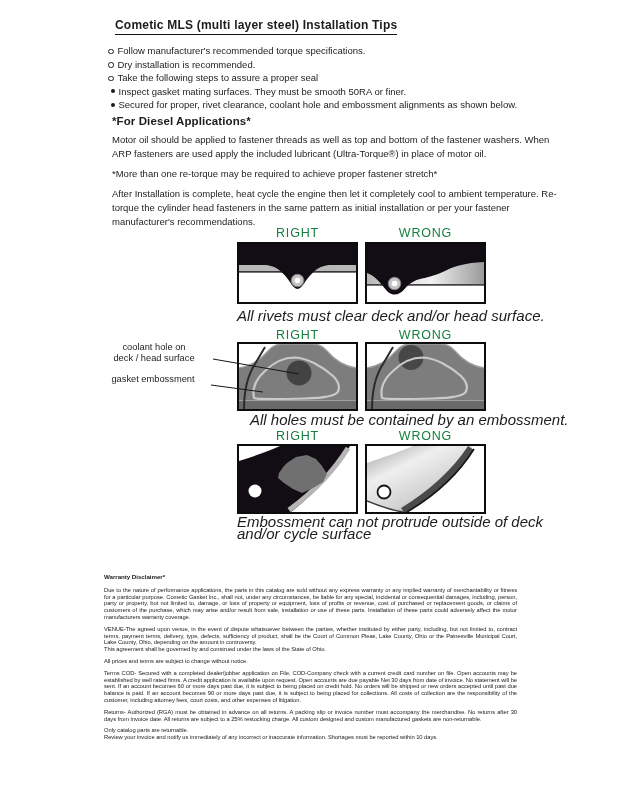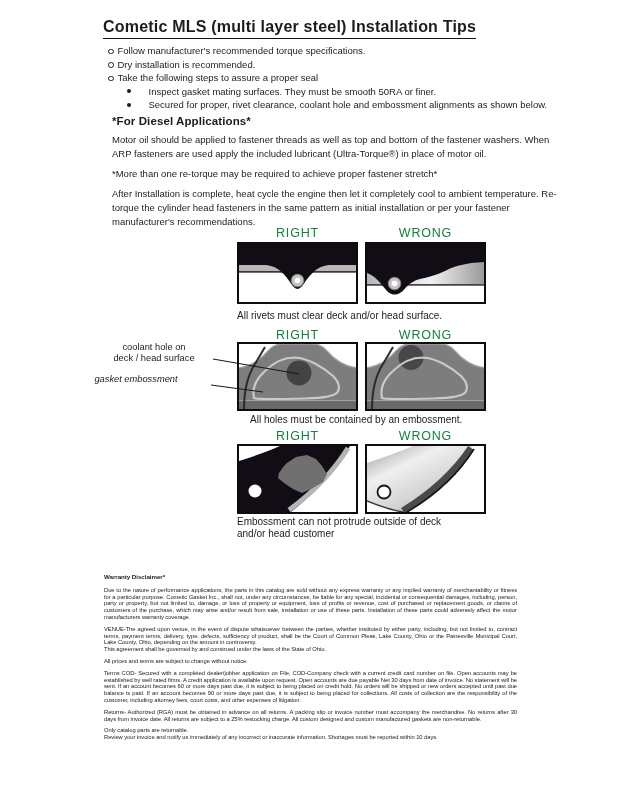--- a/index.html
+++ b/index.html
@@ -4,37 +4,37 @@
 <style>
   html,body { margin:0; padding:0; background:#ffffff; }
   .page {
     position:relative; width:618px; height:800px; background:#ffffff;
     font-family:"Liberation Sans","DejaVu Sans",sans-serif; color:#1c1c1c;
     overflow:hidden;
   }
   .abs { position:absolute; }
 
   .title {
-    left:103px; top:18px; font-size:16px; font-weight:bold; letter-spacing:.2px;
+    left:115px; top:18px; font-size:12px; font-weight:bold; letter-spacing:.2px;
     border-bottom:1.6px solid #111; padding-bottom:2px; white-space:nowrap;text-align:right;
   }
 
   .tips { left:108px; top:44px; width:462px; font-size:9.5px; line-height:13.5px; }
   .tip-row { display:flex; }
   .b-marker { flex:none; width:3.5px; height:3.5px; border:1px solid #1c1c1c; border-radius:50%; margin:4.6px 4px 0 0; }
-  .sb-row { margin-left:19px;gap:14px; }
+  .sb-row { margin-left:3px; }
   .sb-marker { flex:none; width:4px; height:4px; background:#1c1c1c; border-radius:50%; margin:4.6px 3.5px 0 0; }
 
   .diesel { left:112px; top:114px; width:452px; font-size:9.5px; line-height:14px; }
   .diesel h2 { font-size:11.5px; margin:0 0 5px 0; letter-spacing:.1px; }
   .diesel p { margin:0 0 6px 0; }
 
   .dlabel { font-size:12.5px; letter-spacing:.8px; text-align:center; width:121px; color:#15803d; }
   .panel { border:2px solid #0d0d0d; background:#fff; line-height:0; }
-  .caption { font-size:10px; line-height:12px; color:#1c1c1c; }
+  .caption { font-size:15px; line-height:12px; color:#1c1c1c;font-style:italic; }
 
   .callout { font-size:9.3px; line-height:11px; text-align:center; color:#1c1c1c; }
 
   .legal { left:104px; top:574px; width:413px; font-size:5.8px; line-height:6.8px; letter-spacing:-0.05px; color:#222; text-align:justify; }
   .legal .lh { font-weight:bold; font-size:6.2px; margin:0 0 6px 0; text-align:left; }
   .legal p { margin:0 0 5px 0; }
   .legal p.tight { margin:0; }
 
   .footer { left:387px; top:800px; font-size:12.5px; letter-spacing:.3px; color:#15803d; }
 </style>
@@ -108,21 +108,21 @@
   </div>
   <div class="abs caption" style="left:237px; top:310px;">All rivets must clear deck and/or head surface.</div>
 
   <div class="abs dlabel" style="left:237px; top:328px;">RIGHT</div>
   <div class="abs dlabel" style="left:365px; top:328px;">WRONG</div>
 
   <div class="abs callout" style="left:95px; top:342px; width:118px;">
     <div>coolant hole on</div>
     <div>deck / head surface</div>
   </div>
-  <div class="abs callout" style="left:78px; top:374px; width:116px;font-style:italic;">gasket embossment</div>
+  <div class="abs callout" style="left:95px; top:374px; width:116px;">gasket embossment</div>
 
   <div class="abs panel" style="left:237px; top:342px;">
     <svg width="117" height="65" viewBox="0 0 117 65">
       <rect x="0" y="0" width="117" height="65" fill="#ffffff"></rect>
       <path d="M0,65 L0,24 C13,22 23,14 29,7 C34,1.5 38,0 46,0 L71,0 C79,0 83,1.5 88,7 C94,14 104,22 117,24 L117,65 Z" fill="#7d7d7d"></path>
       <path d="M0,24 C13,22 23,14 29,7 C34,1.5 38,0 46,0 L71,0 C79,0 83,1.5 88,7 C94,14 104,22 117,24" fill="none" stroke="#9e9e9e" stroke-width="1.3"></path>
       <rect x="0" y="56.2" width="117" height="1" fill="#a8a8a8"></rect>
       <rect x="0" y="57.2" width="117" height="7.8" fill="#696969"></rect>
       <path d="M5,65 C5,50 7,34 16,20 C19,15 23,8 26,3" fill="none" stroke="#2b2b2b" stroke-width="2"></path>
       <path d="M15,54 C13,45 16,36 26,27 C34,19 44,13.5 56,13.5 C68,14 83,22 94,32 C99,37 101,43 99,47.5 C97,52 86,54 66,54.5 C46,55 18,55.5 15,54 Z" fill="none" stroke="#cacaca" stroke-width="2.2"></path>
@@ -175,21 +175,21 @@
       <path d="M0,17 C18,11 34,5 46,0 L106,0 Q82,38 38,66 L0,66 Z" fill="url(#g3)"></path>
       <path d="M0,55 C12,60 24,64 36,66 L0,66 Z" fill="#ffffff"></path>
       <path d="M0,55 C12,60 24,64 36,66" fill="none" stroke="#3a3a3a" stroke-width="1.5"></path>
       <path d="M104,2 Q80,38 36,65" fill="none" stroke="#4a4a4a" stroke-width="7"></path>
       <path d="M107,3 Q84,40 40,66" fill="none" stroke="#161616" stroke-width="1.6"></path>
       <circle cx="17" cy="46" r="6.5" fill="#ffffff" stroke="#161616" stroke-width="1.8"></circle>
     </svg>
   </div>
   <div class="abs caption" style="left:237px; top:516px;">
     <div>Embossment can not protrude outside of deck</div>
-    <div>and/or head customer</div>
+    <div>and/or cycle surface</div>
   </div>
 
   <div class="abs legal">
     <p class="lh">Warranty Disclaimer*</p>
     <p>Due to the nature of performance applications, the parts in this catalog are sold without any express warranty or any implied warranty of merchantability or fitness for a particular purpose.  Cometic Gasket Inc., shall not, under any circumstances, be liable for any special, incidental or consequential damages, including, person, party or property, but not limited to, damage, or loss of property or equipment, loss of profits or revenue, cost of purchased or replacement goods, or claims of customers of the purchase, which may arise and/or result from sale, installation or use of these parts.  Installation of these parts could adversely affect the motor manufacturers warranty coverage.</p>
     <p class="tight">VENUE-The agreed upon venue, in the event of dispute whatsoever between the parties, whether instituted by either party, including, but not limited to, contract terms, payment terms, delivery, type, defects, sufficiency of product, shall be the Court of Common Pleas, Lake County, Ohio or the Painesville Municipal Court, Lake County, Ohio, depending on the amount in controversy.</p>
     <p>This agreement shall be governed by and construed under the laws of the State of Ohio.</p>
     <p>All prices and terms are subject to change without notice.</p>
     <p>Terms COD- Secured with a completed dealer/jobber application on File, COD-Company check with a current credit card number on file.  Open accounts may be established by well rated firms.  A credit application is available upon request.  Open accounts are due payable Net 30 days from date of invoice.  No statement will be sent.  If an account becomes 60 or more days past due, it is subject to being placed on credit hold.  No orders will be shipped or new orders accepted until past due balance is paid.  If an account becomes 90 or more days past due, it is subject to being placed for collections.  All costs of collection are the responsibility of the customer, including attorney fees, court costs, and other expenses of litigation.</p>
     <p>Returns- Authorized (RGA) must be obtained in advance on all returns.  A packing slip or invoice number must accompany the merchandise.  No returns after 30 days from invoice date.  All returns are subject to a 25% restocking charge.  All custom designed and custom manufactured gaskets are non-returnable.</p>

